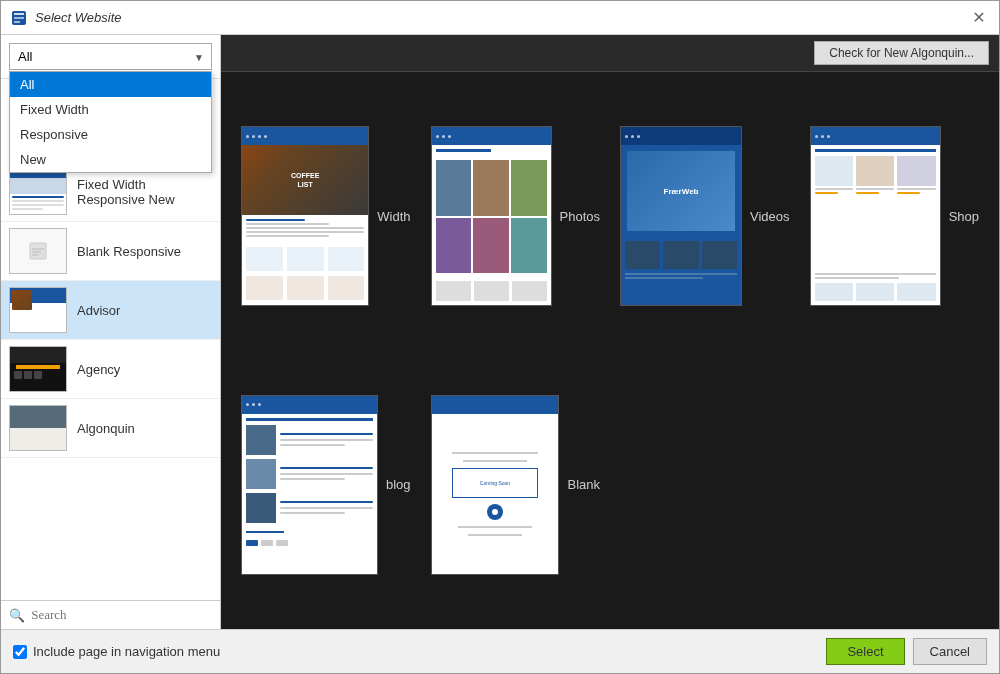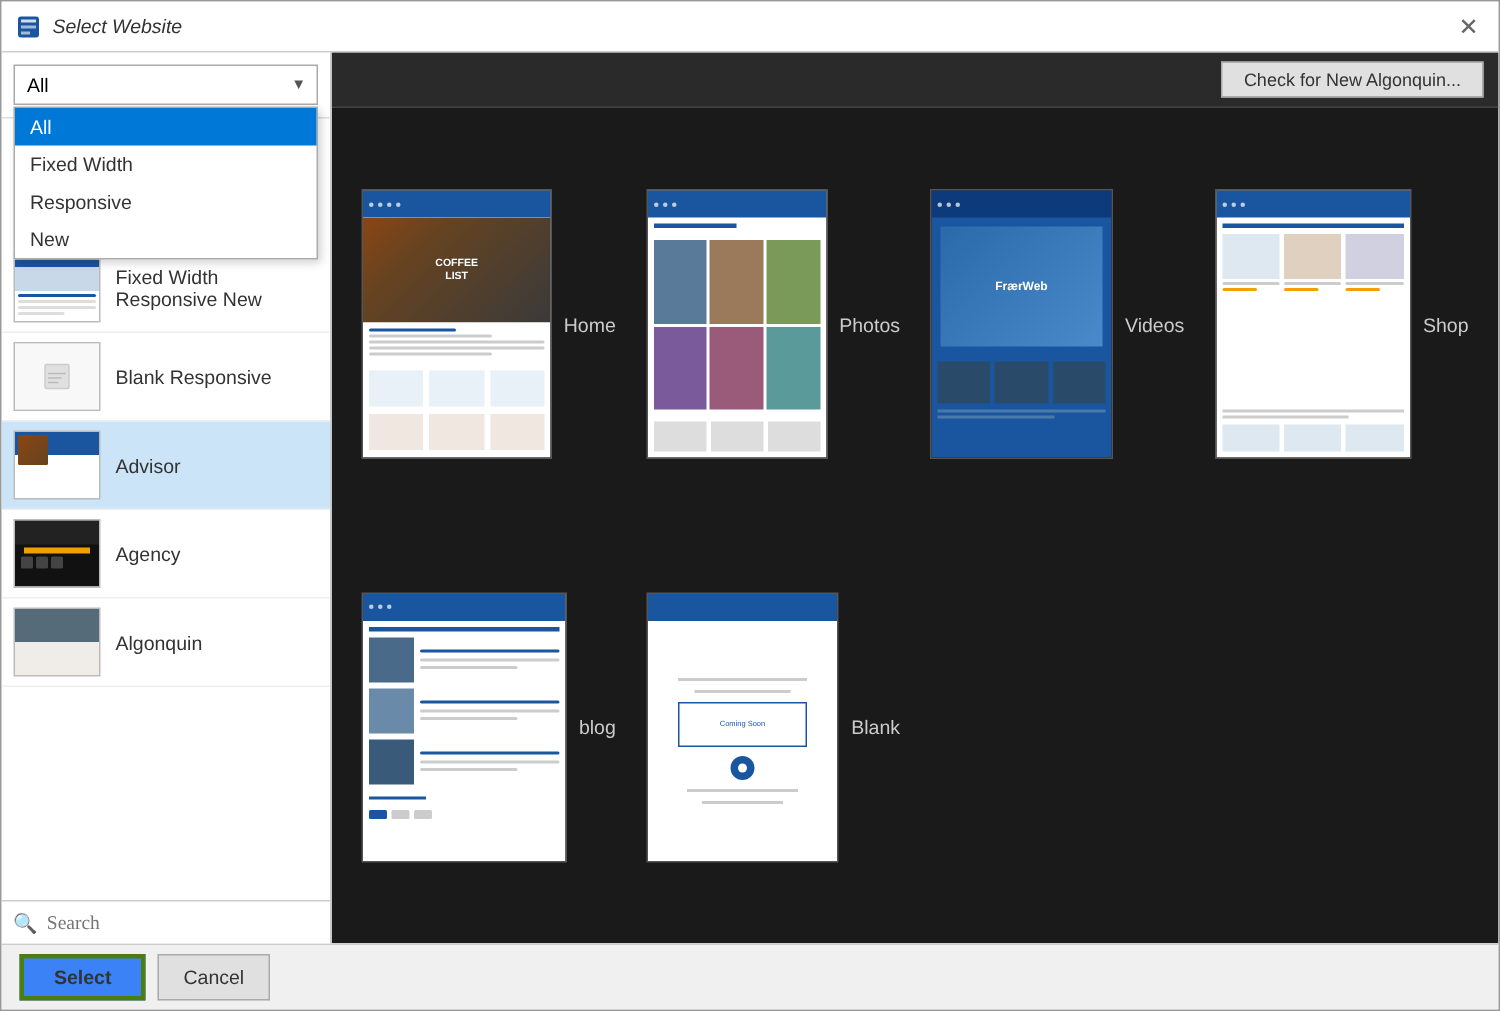--- a/index.html
+++ b/index.html
@@ -525,26 +525,25 @@
       color: #333;
     }
 
     .bottom-buttons {
       display: flex;
       gap: 8px;
     }
 
     .btn-select {
       padding: 5px 20px;
-      background: #3b82f6;
-      border: 3px solid #4d7c0f;
+      background: #84cc16;
+      border: 1px solid #4d7c0f;
       font-size: 13px;
       cursor: pointer;
       color: #333;
-      font-weight: bold;
     }
 
     .btn-cancel {
       padding: 5px 16px;
       background: #e0e0e0;
       border: 1px solid #aaa;
       font-size: 13px;
       cursor: pointer;
       color: #333;
     }
@@ -762,21 +761,21 @@
                   <div style="flex:1; height:24px; background:#e8f0f8;"></div>
                 </div>
                 <div style="display:flex; gap:4px; margin-top:3px;">
                   <div style="flex:1; height:24px; background:#f0e8e0;"></div>
                   <div style="flex:1; height:24px; background:#f0e8e0;"></div>
                   <div style="flex:1; height:24px; background:#f0e8e0;"></div>
                 </div>
               </div>
             </div>
           </div>
-          <span class="grid-item-label">Home</span>
+          <span class="grid-item-label">Width</span>
         </div>
 
         <div class="grid-item">
           <div class="grid-thumb">
             <div class="preview-photos">
               <div class="preview-header-blue">
                 <div class="preview-header-dot"></div>
                 <div class="preview-header-dot"></div>
                 <div class="preview-header-dot"></div>
               </div>
@@ -933,19 +932,23 @@
             </div>
           </div>
           <span class="grid-item-label">Blank</span>
         </div>
 
       </div>
     </div>
   </div>
 
   <div class="bottom-bar">
+    <div class="checkbox-container">
+      <input type="checkbox" class="nav-checkbox" checked="" style="">
+      <label class="checkbox-label">Include page in navigation menu</label>
+    </div>
     <div class="bottom-buttons">
       <button class="btn-select">Select</button>
       <button class="btn-cancel">Cancel</button>
     </div>
   </div>
 
 </div>
 
 </body></html>

